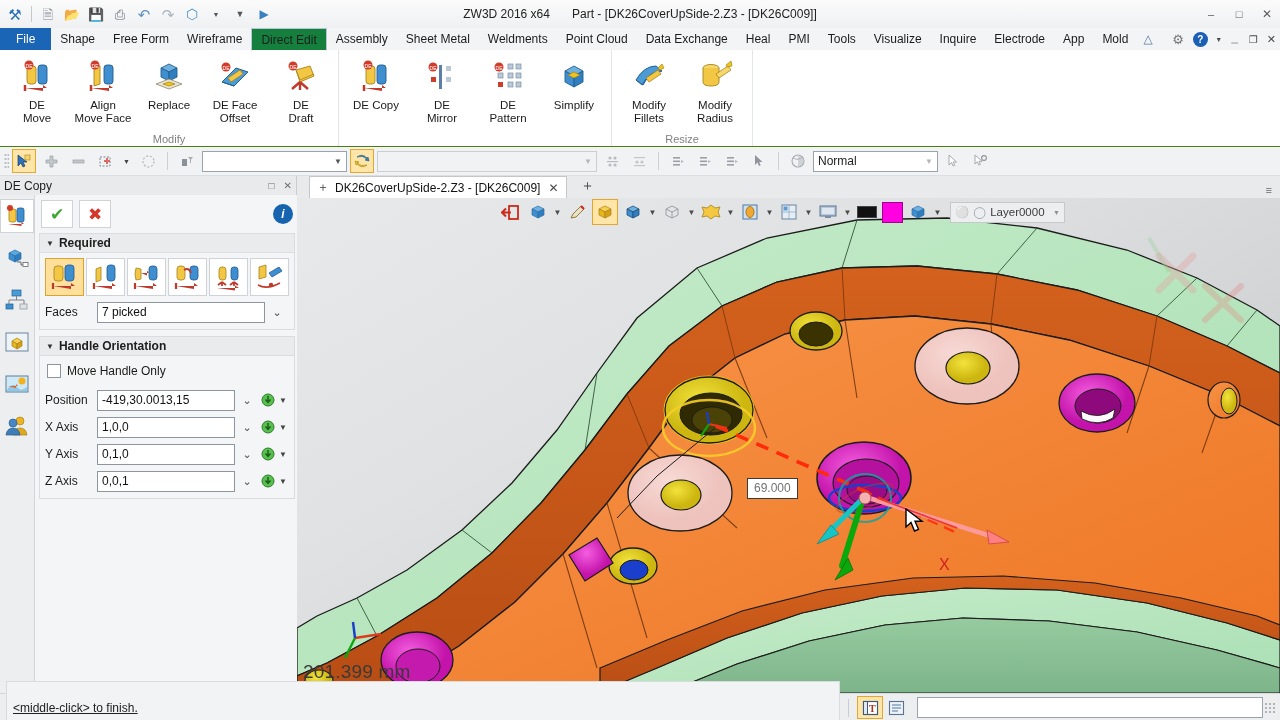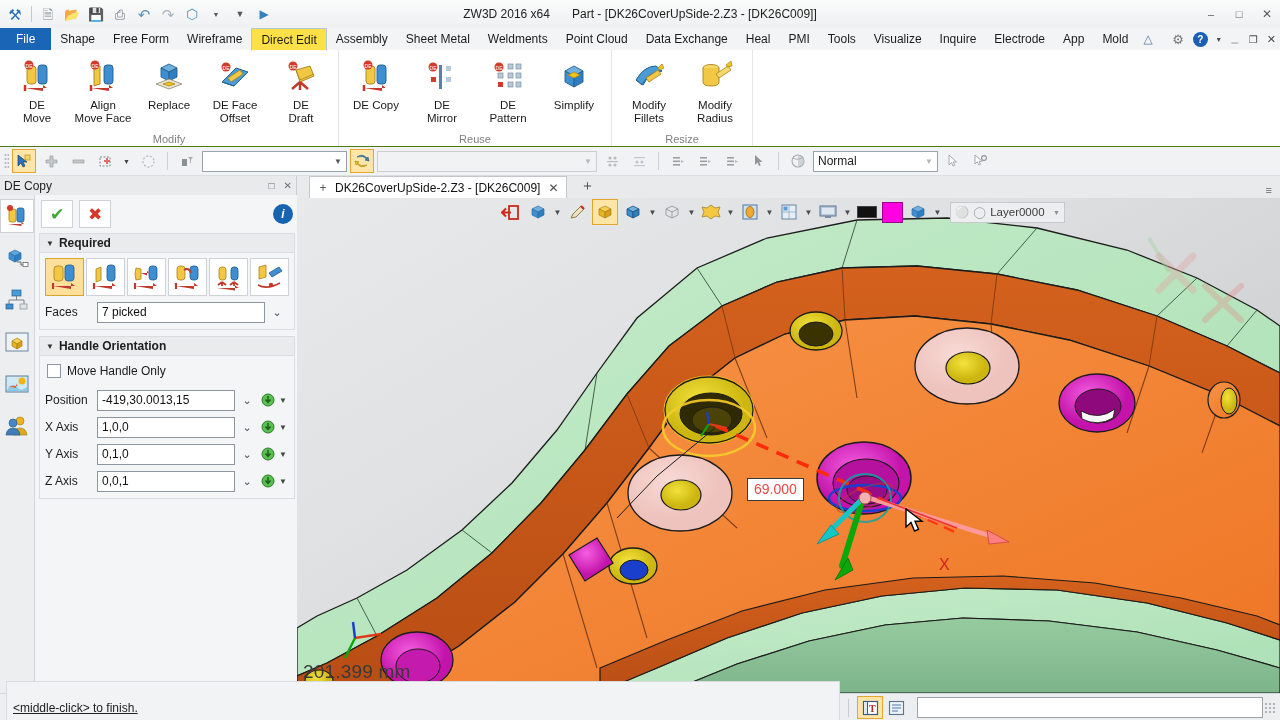--- a/index.html
+++ b/index.html
@@ -55,21 +55,21 @@
     display: flex; align-items: stretch;
   }
   .mi {
     display: flex; align-items: center; padding: 0 9px;
     font-size: 12px; color: #1c1c1c; cursor: default; white-space: nowrap;
   }
   .mi.file {
     background: #1a65b5; color: #fff; padding: 0 16px; font-weight: normal;
   }
   .mi.active {
-    background: #fde047; border-left: 1px solid #b6c6d6; border-right: 1px solid #b6c6d6;
+    background: #15803d; border-left: 1px solid #b6c6d6; border-right: 1px solid #b6c6d6;
     border-top: 1px solid #b6c6d6; border-bottom: 1px solid #fff;
     margin-bottom: -1px; position: relative; z-index: 3;
   }
   .mi.collapse { padding: 0 6px; color: #5b7fa6; }
   .menu-right {
     position: absolute; right: 4px; top: 0; height: 22px;
     display: flex; align-items: center; gap: 9px; font-size: 12px; color: #4a4a4a;
   }
   .menu-right .gear { color: #777; font-size: 13px; }
   .menu-right .help { color: #1a5fb4; font-size: 13px; }
@@ -223,21 +223,21 @@
     display: flex; align-items: center; gap: 4px; padding: 0 4px;
     font-size: 11.5px; color: #3c3c3c; margin-left: 6px; pointer-events: auto;
   }
   .scale-text {
     position: absolute; left: 6px; bottom: 10px;
     font-size: 19px; color: #3a3a3a; z-index: 15; letter-spacing: .2px;
   }
   .dim-label {
     position: absolute; left: 450px; top: 280px;
     background: #fff; border: 1px solid #3a3a3a;
-    padding: 2px 6px 3px 6px; font-size: 14px; color: #ef4444; z-index: 18;
+    padding: 2px 6px 3px 6px; font-size: 12px; color: #737373; z-index: 18;
   }
   .cursor-arrow { position: absolute; left: 608px; top: 310px; z-index: 25; }
 
   
   .statusbar {
     position: absolute; left: 0; top: 693px; width: 1280px; height: 27px;
     background: #eceef0; border-top: 1px solid #d6d9dc;
     display: flex; align-items: center;
   }
   .sb-msg {
@@ -445,21 +445,20 @@
                 <svg width="38" height="38" viewBox="0 0 38 38">
                   <path d="M10 13 l9 -5 9 5 -9 5 z" fill="#6fb0e0" stroke="#23618f" stroke-width=".9"></path>
                   <path d="M10 13 v11 l9 5 v-11 z" fill="#3f8fd0" stroke="#23618f" stroke-width=".9"></path>
                   <path d="M28 13 v11 l-9 5 v-11 z" fill="#2f7ec0" stroke="#23618f" stroke-width=".9"></path>
                   <path d="M13 17 l6 3 6 -3 -6 -3 z" fill="#f0c419" stroke="#a8821a" stroke-width=".7"></path>
                 </svg>
               </div>
               <div class="lbl">Simplify</div>
             </div>
           </div>
-          <div class="rgroup-title">Reuse</div>
         </div>
         <div class="rgroup">
           <div class="rgroup-btns">
             <div class="rbtn">
               <div class="glyph">
                 <svg width="38" height="38" viewBox="0 0 38 38">
                   <path d="M6 22 q8 -14 20 -14 l6 5 q-12 0 -19 14 z" fill="#4a9bd6" stroke="#23618f" stroke-width="1"></path>
                   <path d="M6 22 l6 5 q7 -14 20 -14" fill="none" stroke="#23618f" stroke-width=".9"></path>
                   <path d="M16 20 l12 -8 3 4 -12 8 z" fill="#f2c744" stroke="#a8821a" stroke-width=".8"></path>
                   <path d="M28 10 l4 -4 2 4 -4 2 z" fill="#f0c419" stroke="#a8821a" stroke-width=".7"></path>

